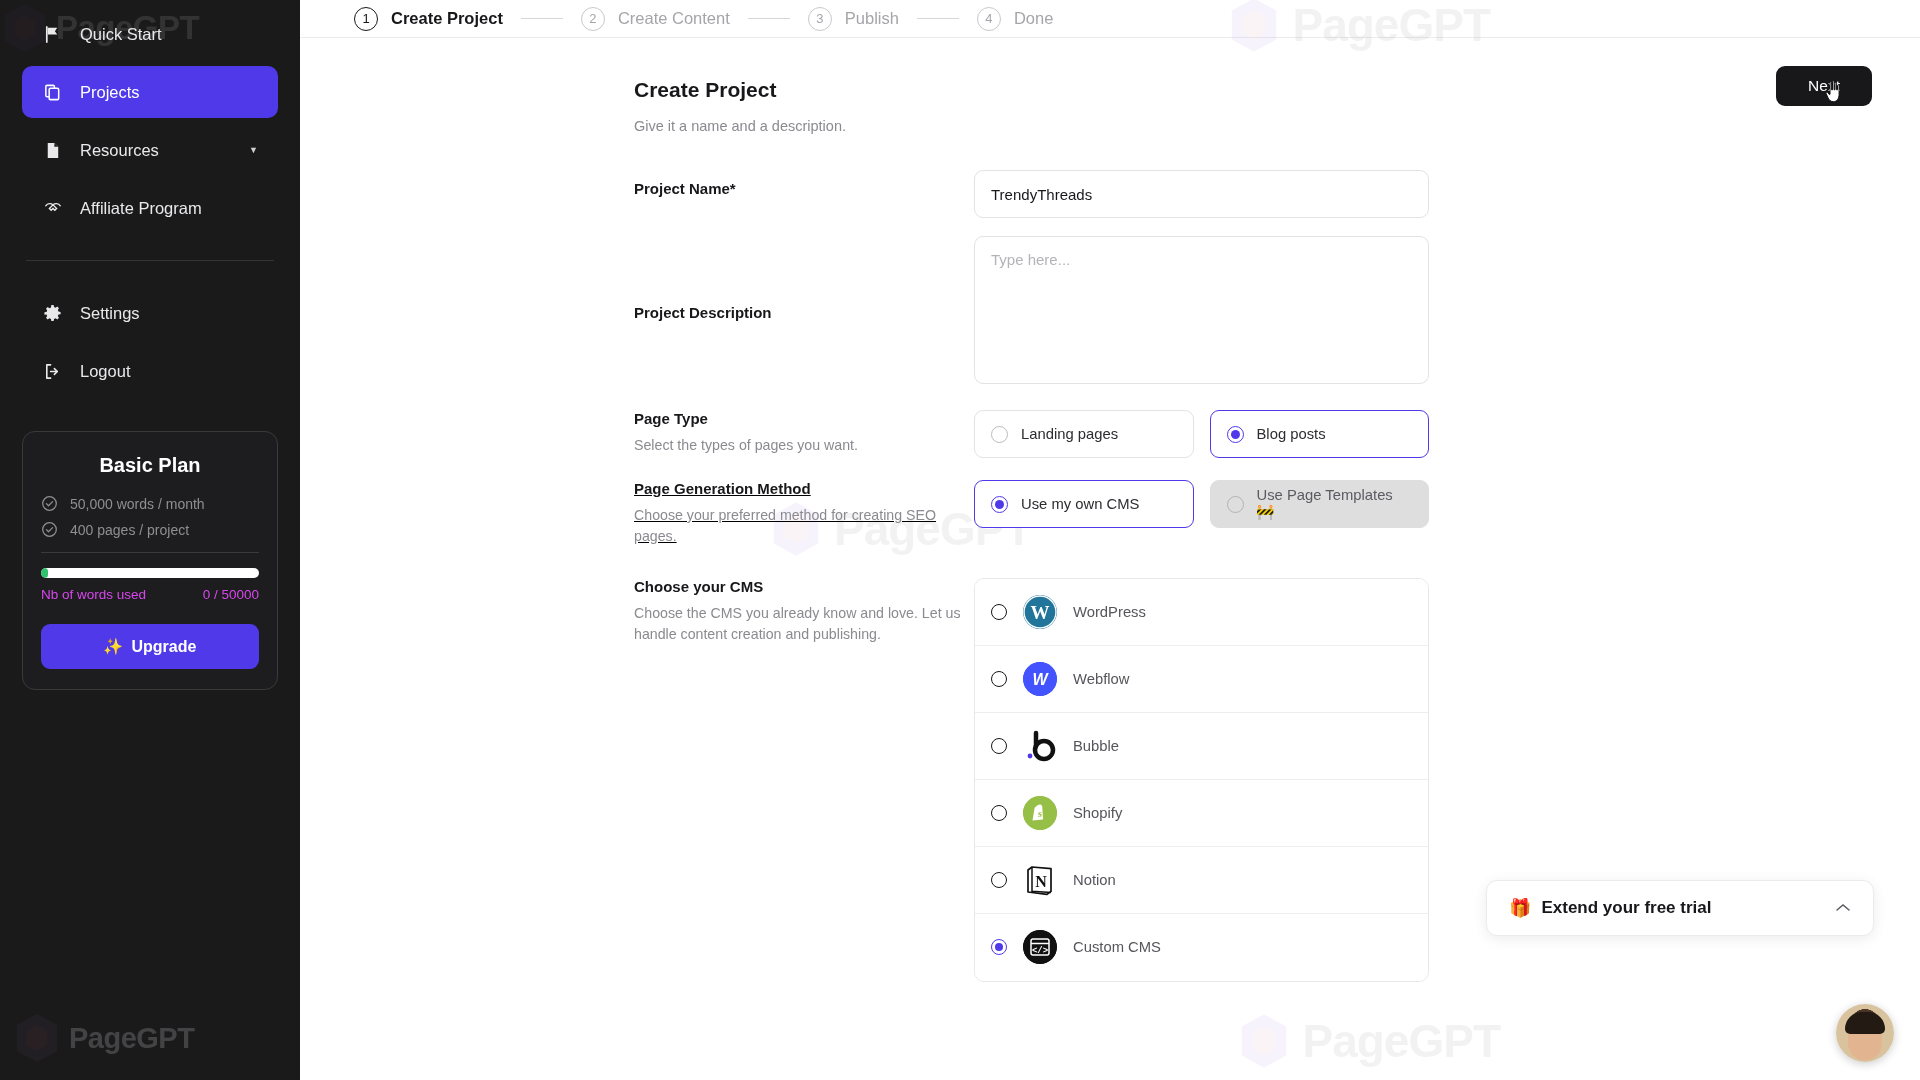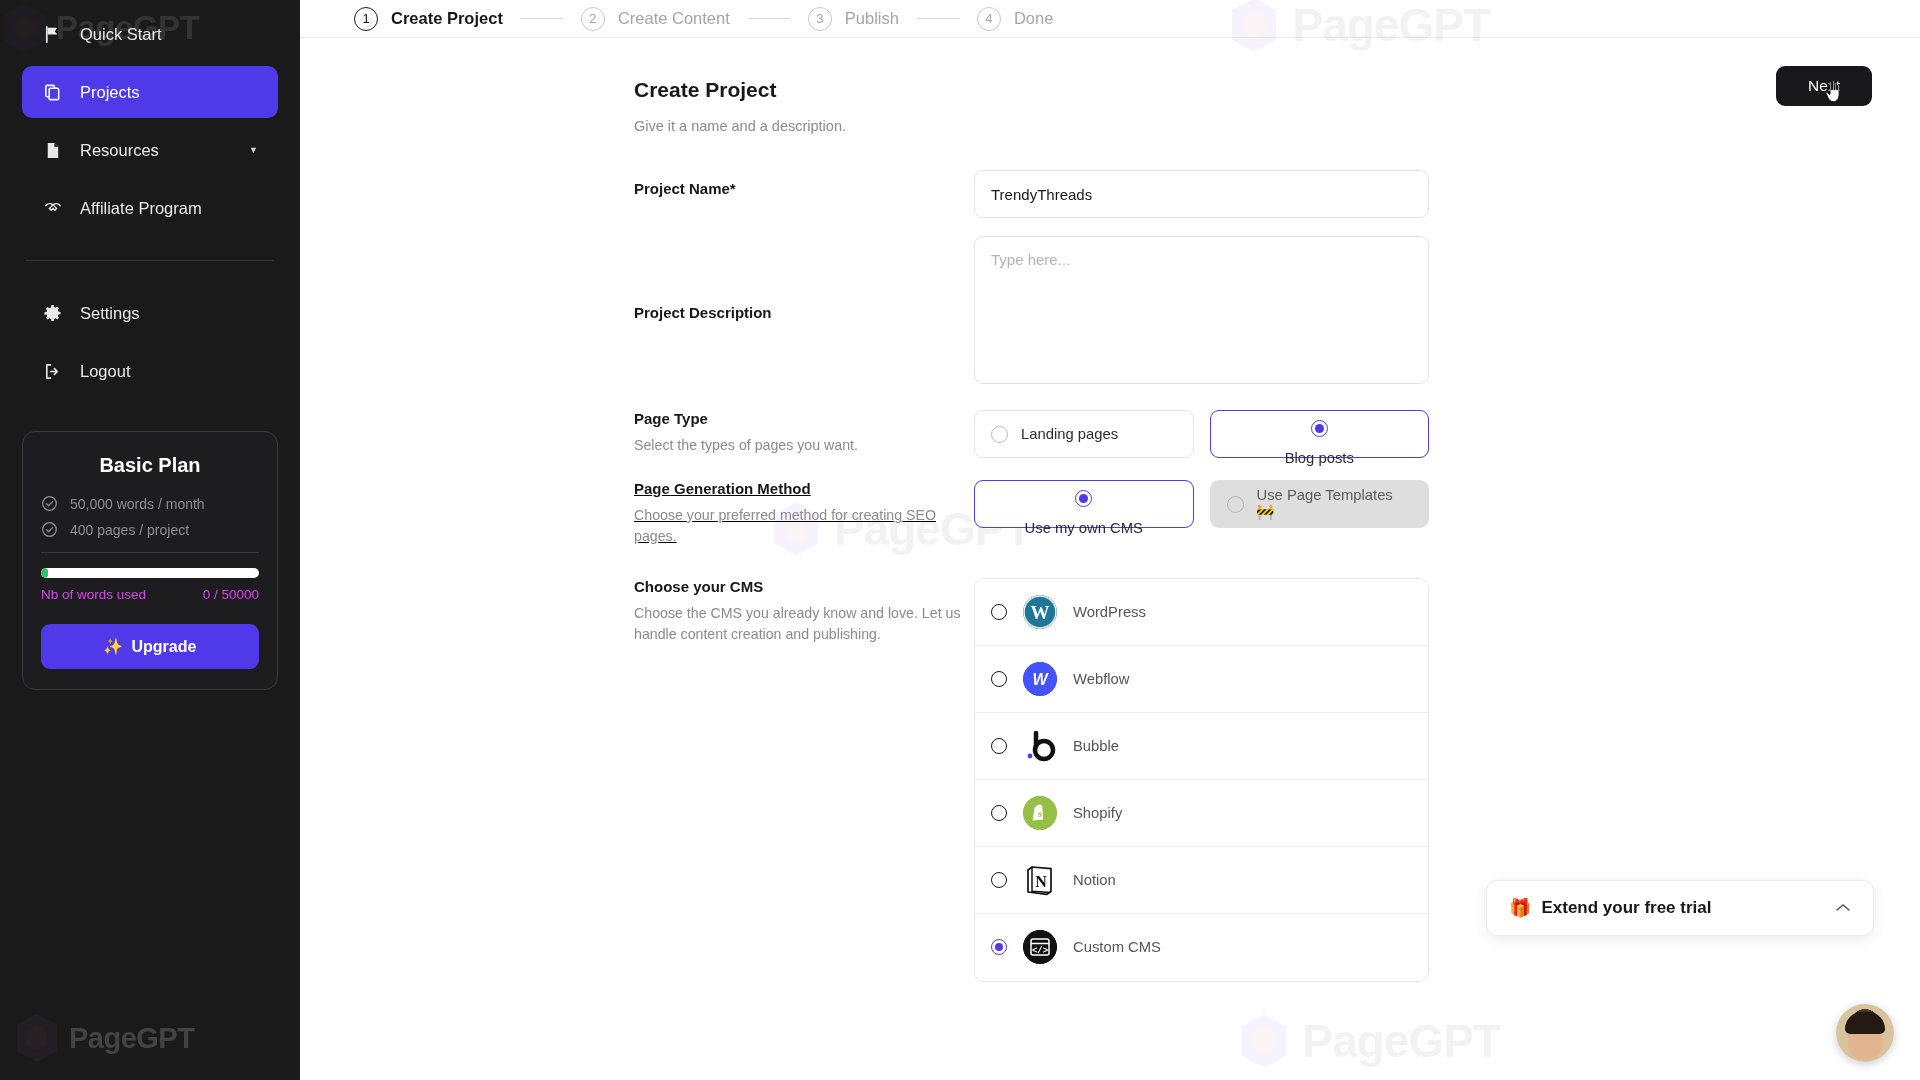--- a/index.html
+++ b/index.html
@@ -111,21 +111,21 @@
     font-family: "Liberation Sans", sans-serif; background: #fff;
   }
   .txt-area::placeholder, .txt-input::placeholder { color: #b3b3b8; }
 
   .opt-pair { display: flex; gap: 16px; }
   .opt {
     flex: 1; height: 48px; border: 1px solid #e3e3e6; border-radius: 9px;
     display: flex; align-items: center; gap: 13px; padding: 9px 16px;
     font-size: 14.8px; color: #2c2c31; cursor: pointer; background: #fff;
   }
-  .opt.sel { border-color: #4f39e8; flex-direction: column; }
+  .opt.sel { border-color: #4f39e8; }
   .opt.dis { background: #dededf; color: #5b5b60; border-color: #dededf; cursor: not-allowed; }
   .radio { width: 17px; height: 17px; border-radius: 50%; border: 1.6px solid #bcbcc1; flex: none;
            display: flex; align-items: center; justify-content: center; }
   .radio.on { border-color: #4f39e8; }
   .radio.on::after { content: ""; width: 9px; height: 9px; border-radius: 50%; background: #4f39e8; }
   .radio.dis { border-color: #b3b3b6; }
 
   .cms-list { width: 455px; border: 1px solid #e8e8eb; border-radius: 10px; overflow: hidden; }
   .cms-row {
     height: 67px; display: flex; align-items: center; gap: 16px;

